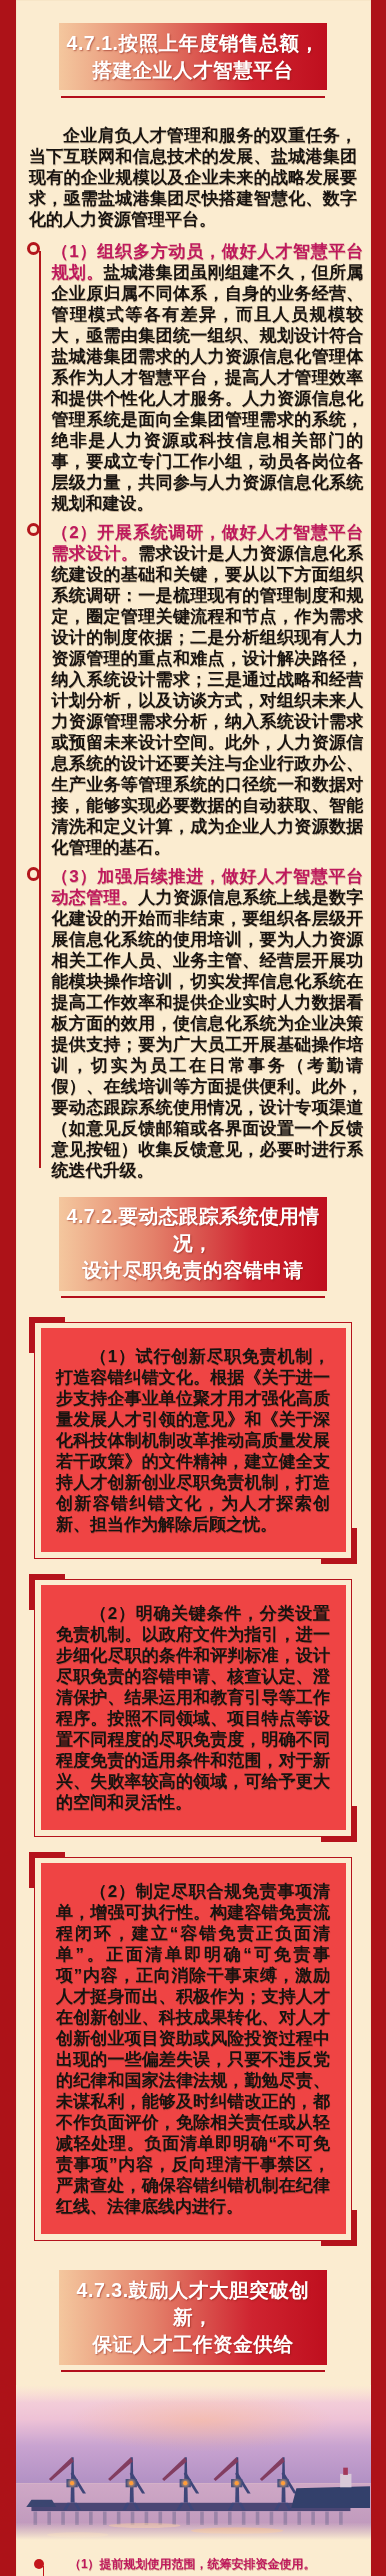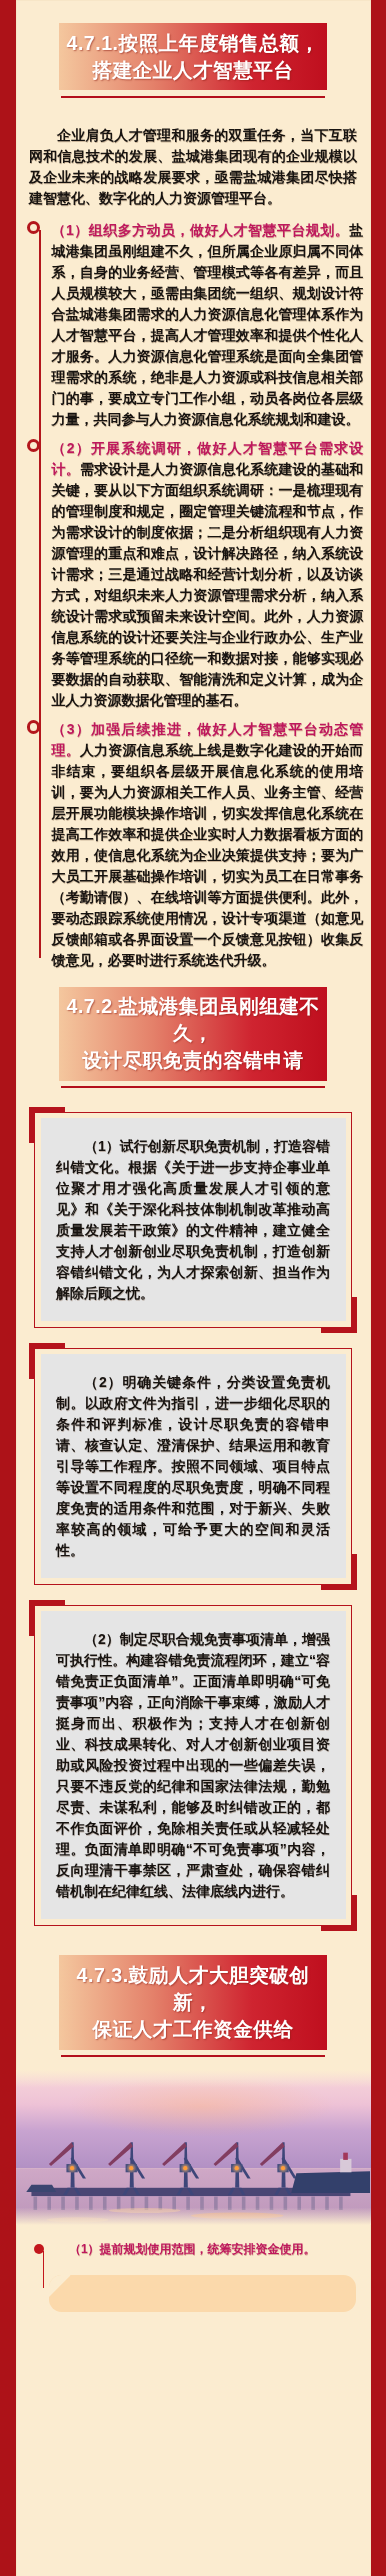--- a/index.html
+++ b/index.html
@@ -6,34 +6,34 @@
   body{font-family:"Liberation Sans",sans-serif;background:#7d0d12;}
   .page{width:386px;height:3455px;overflow:hidden;background:#ad1218;position:relative;margin:0 auto;}
   .content{margin:0 15.5px;background:#fbecd0;min-height:3455px;box-shadow:inset 0 0 0 0.5px #f3e0bd;}
   section{display:block;}
   .sec{padding-top:4.1px;}
   .sec1{padding-top:23px;}
   .banner{width:264px;margin:0 auto;background:linear-gradient(90deg,#f4c79e 0%,#e4816a 35%,#cf2430 72%,#bf0f1e 100%);
     color:#fff;font-weight:bold;font-size:19.6px;line-height:27px;text-align:center;padding:6.7px 2.1px;
     text-shadow:1px 1px 1.5px rgba(140,30,20,.55);letter-spacing:0.5px;}
   .banner-underline{width:264px;height:2.1px;background:#b30f1c;margin:5.2px auto 0;}
-  .para{font-size:14px;line-height:21px;font-weight:bold;color:#171310;margin:0;padding:0 13.4px;
+  .para{font-size:17px;line-height:21px;font-weight:bold;color:#171310;margin:0;padding:0 13.4px;
     text-shadow:0.5px 0.5px 0 rgba(90,50,20,.28);text-align:justify;}
   .indent{text-indent:2em;}
   .mt-intro{margin-top:27px;}
   .red{color:#be185d;text-shadow:0.5px 0.5px 0 rgba(150,40,30,.3);}
   
   .timeline{position:relative;margin-top:8.2px;padding:3.1px 7.2px 3.1px 36px;}
   .rail{position:absolute;left:23px;top:13.4px;bottom:25px;width:2.1px;background:#b3161c;}
   .t-item{position:relative;margin-bottom:8.2px;}
   .ring{position:absolute;left:-25px;top:1px;width:7.2px;height:7.2px;border:3.6px solid #b3161c;
     border-radius:50%;background:#fbecd0;}
   .t-item .para{padding:0;}
   
-  .framebox{position:relative;background:#e5e5e5;margin:33px 25px 0;padding:17.5px 15.5px;}
+  .framebox{position:relative;background:#ef4444;margin:33px 25px 0;padding:17.5px 15.5px;}
   .framebox.first{margin-top:30px;}
   .frame-outline{position:absolute;inset:-6.2px;border:1px solid #b5131c;}
   .bracket{position:absolute;width:30px;height:30px;}
   .bracket.tl{top:-11.3px;left:-11.3px;border-top:6.7px solid #b5131c;border-left:6.7px solid #b5131c;}
   .bracket.br{bottom:-11.3px;right:-11.3px;border-bottom:6.7px solid #b5131c;border-right:6.7px solid #b5131c;}
   .framebox .para{padding:0;}
   
   .photo{display:block;width:355px;height:155px;margin-top:13.4px;}
   
   .s3items{position:relative;padding-bottom:2.1px;}
@@ -74,21 +74,21 @@
 
         <div class="t-item">
           <span class="ring"></span>
           <p class="para"><span class="red">（3）加强后续推进，做好人才智慧平台动态管理。</span><span>人力资源信息系统上线是数字化建设的开始而非结束，要组织各层级开展信息化系统的使用培训，要为人力资源相关工作人员、业务主管、经营层开展功能模块操作培训，切实发挥信息化系统在提高工作效率和提供企业实时人力数据看板方面的效用，使信息化系统为企业决策提供支持；要为广大员工开展基础操作培训，切实为员工在日常事务（考勤请假）、在线培训等方面提供便利。此外，要动态跟踪系统使用情况，设计专项渠道（如意见反馈邮箱或各界面设置一个反馈意见按钮）收集反馈意见，必要时进行系统迭代升级。</span></p>
         </div>
       </div>
     </section>
 
     <section class="sec">
       <div class="banner">
-        <div>4.7.2.盐城港集团虽刚组建不久，</div>
+        <div>4.7.2.要动态跟踪系统使用情况，</div>
         <div>设计尽职免责的容错申请</div>
       </div>
       <div class="banner-underline"></div>
 
       <div class="framebox first">
         <div class="frame-outline"></div>
         <div class="bracket tl"></div>
         <div class="bracket br"></div>
         <p class="para indent">（1）试行创新尽职免责机制，打造容错纠错文化。根据《关于进一步支持企事业单位聚才用才强化高质量发展人才引领的意见》和《关于深化科技体制机制改革推动高质量发展若干政策》的文件精神，建立健全支持人才创新创业尽职免责机制，打造创新容错纠错文化，为人才探索创新、担当作为解除后顾之忧。</p>
       </div>

